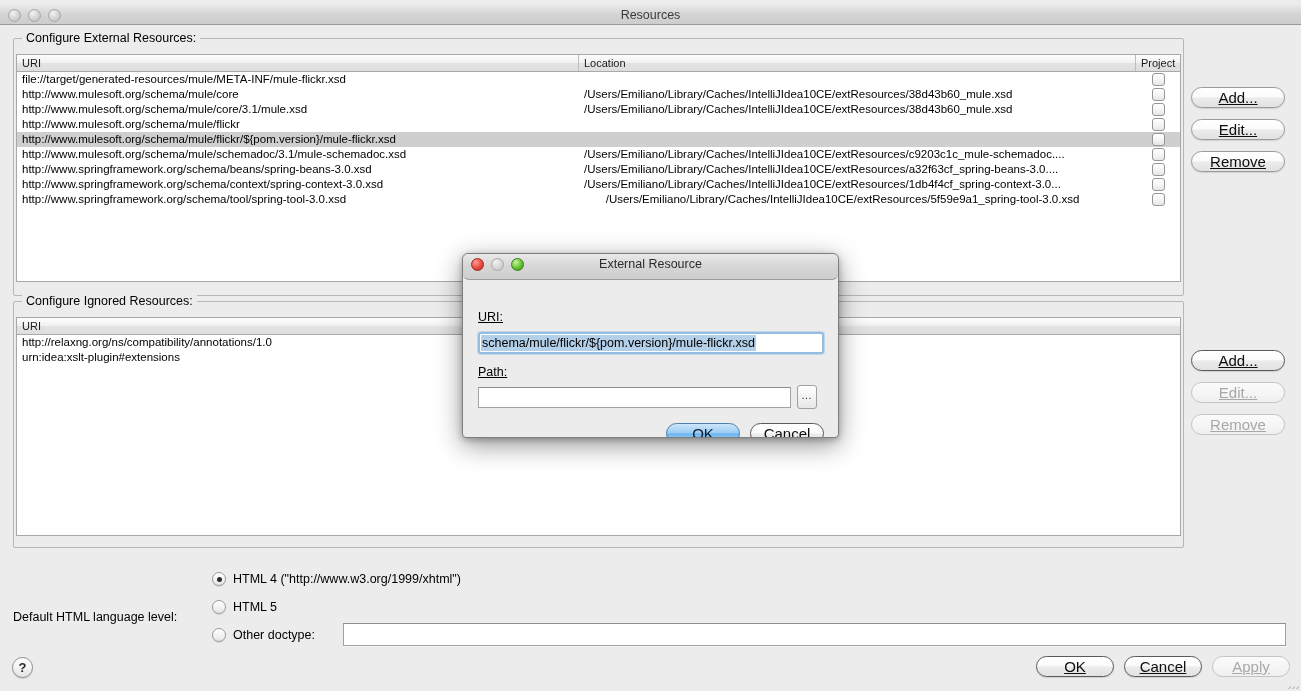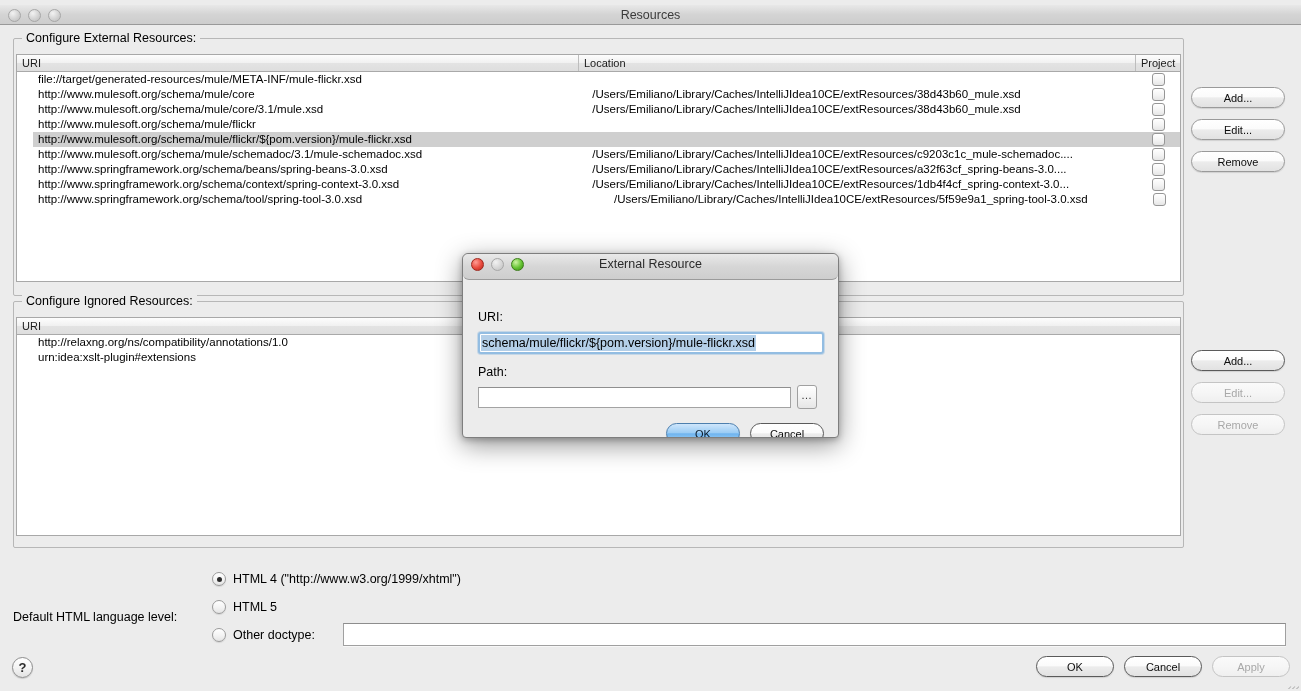--- a/index.html
+++ b/index.html
@@ -66,39 +66,39 @@
     padding: 0 4px; font-size: 12.5px; color: #000; text-align: right;
   }
 
   
   .tablewrap { position: absolute; background: #fff; border: 1px solid #a8a8a8; overflow: hidden; }
   .thead { display: flex; height: 17px;
     background: linear-gradient(to bottom, #fdfdfd 0%, #f1f1f1 48%, #e3e3e3 52%, #dedede 100%);
     border-bottom: 1px solid #a9a9a9; }
   .th { font-size: 11px; padding: 2px 0 0 5px; color: #1a1a1a; border-right: 1px solid #bdbdbd; overflow: hidden; white-space: nowrap; }
   .th:last-child { border-right: none; }
-  .tbody { position: relative; padding-left: 16px; }
+  .tbody { position: relative; }
   .trow { display: flex; height: 15px; align-items: center; }
   .trow.sel { background: #cfcfcf; }
   .td { font-size: 11.5px; padding-left: 5px; white-space: nowrap; overflow: hidden; color: #000; line-height: 15px; }
   .td.center { display: flex; justify-content: center; align-items: center; padding-left: 0; }
   .cb {
     width: 13px; height: 13px; border: 1px solid #969696; border-radius: 3px;
     background: linear-gradient(to bottom, #ffffff 0%, #f4f4f4 55%, #e6e6e6 100%);
     box-shadow: 0 1px 0 rgba(255,255,255,.8) inset;
   }
 
   
   .btn {
     display: inline-flex; align-items: center; justify-content: center;
     height: 21px; border-radius: 11px; border: 1px solid #9a9a9a;
     background: linear-gradient(to bottom, #ffffff 0%, #fbfbfb 46%, #ececec 52%, #e2e2e2 100%);
-    font-size: 11px; color: #0d0d0d;
+    font-size: 15px; color: #0d0d0d;
     box-shadow: 0 1px 1px rgba(0,0,0,.12);
-    cursor: default; user-select: none;
+    cursor: default; user-select: none; text-decoration: underline;
   }
   .btn.disabled { color: #a8a8a8; border-color: #c4c4c4;
     background: linear-gradient(to bottom, #fafafa 0%, #f6f6f6 50%, #efefef 100%);
     box-shadow: none; }
   .btn.default {
     border: 1px solid #4d7fae;
     background: linear-gradient(to bottom, #cfe6fb 0%, #9ccdf5 45%, #6fb4ef 52%, #a8d7f8 100%);
     color: #0b1b2b;
   }
   .btn.stroked { border: 1px solid #5a5a5a; }
@@ -149,21 +149,21 @@
     overflow: hidden;
   }
   #modal .mtitlebar {
     position: relative; height: 26px;
     background: linear-gradient(to bottom, #e9e9e9 0%, #d6d6d6 50%, #cecece 100%);
     border-bottom: 1px solid #9b9b9b;
     border-radius: 6px;
   }
   #modal .mtitle { position: absolute; width: 100%; text-align: center; top: 3px; font-size: 12.5px; color: #2b2b2b; }
   #modal .mbody { position: relative; height: 162px; }
-  #modal label.fl { position: absolute; font-size: 12.5px; }
+  #modal label.fl { position: absolute; font-size: 12.5px; text-decoration: underline; }
   #uri-input {
     position: absolute; left: 15px; top: 52px; width: 346px; height: 22px;
     border: 2px solid #93bde2; border-radius: 3px;
     background: #fff; overflow: hidden;
     box-shadow: 0 0 0 1px rgba(150,190,225,.45);
   }
   #uri-input .selectedtext {
     position: absolute; left: 1px; top: 1px; height: 16px; line-height: 16px;
     background: #b4cfe8; color: #000; font-size: 12.5px; white-space: nowrap;
     padding: 0 1px;

